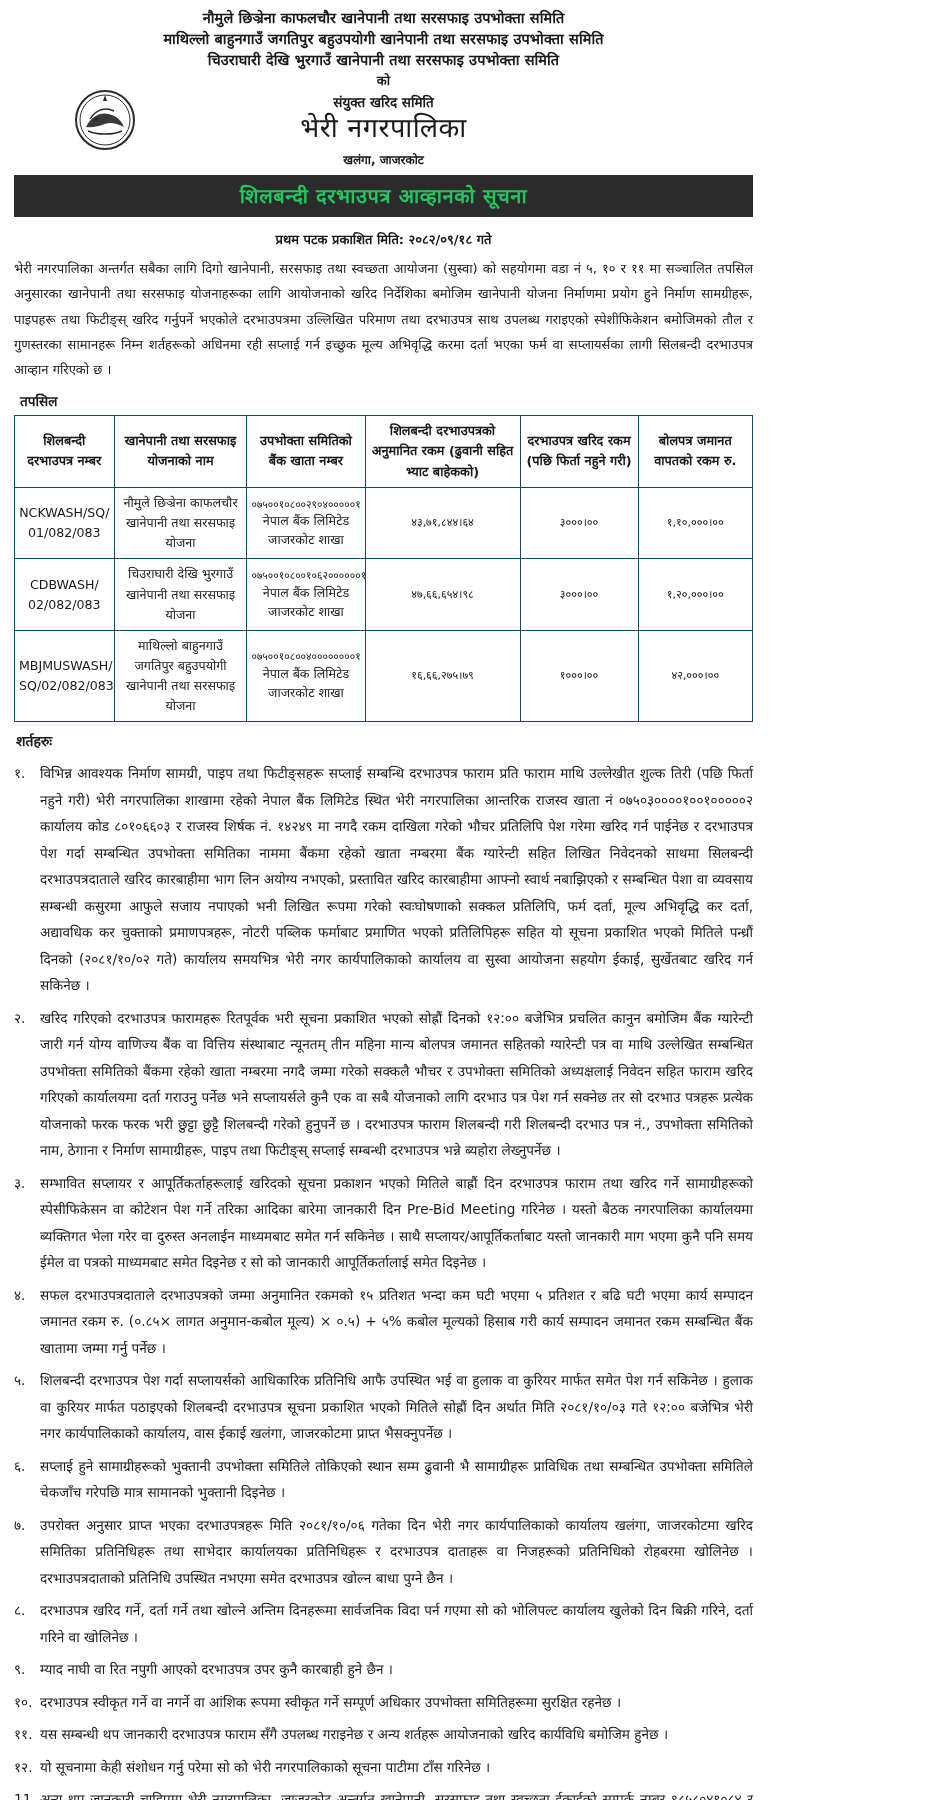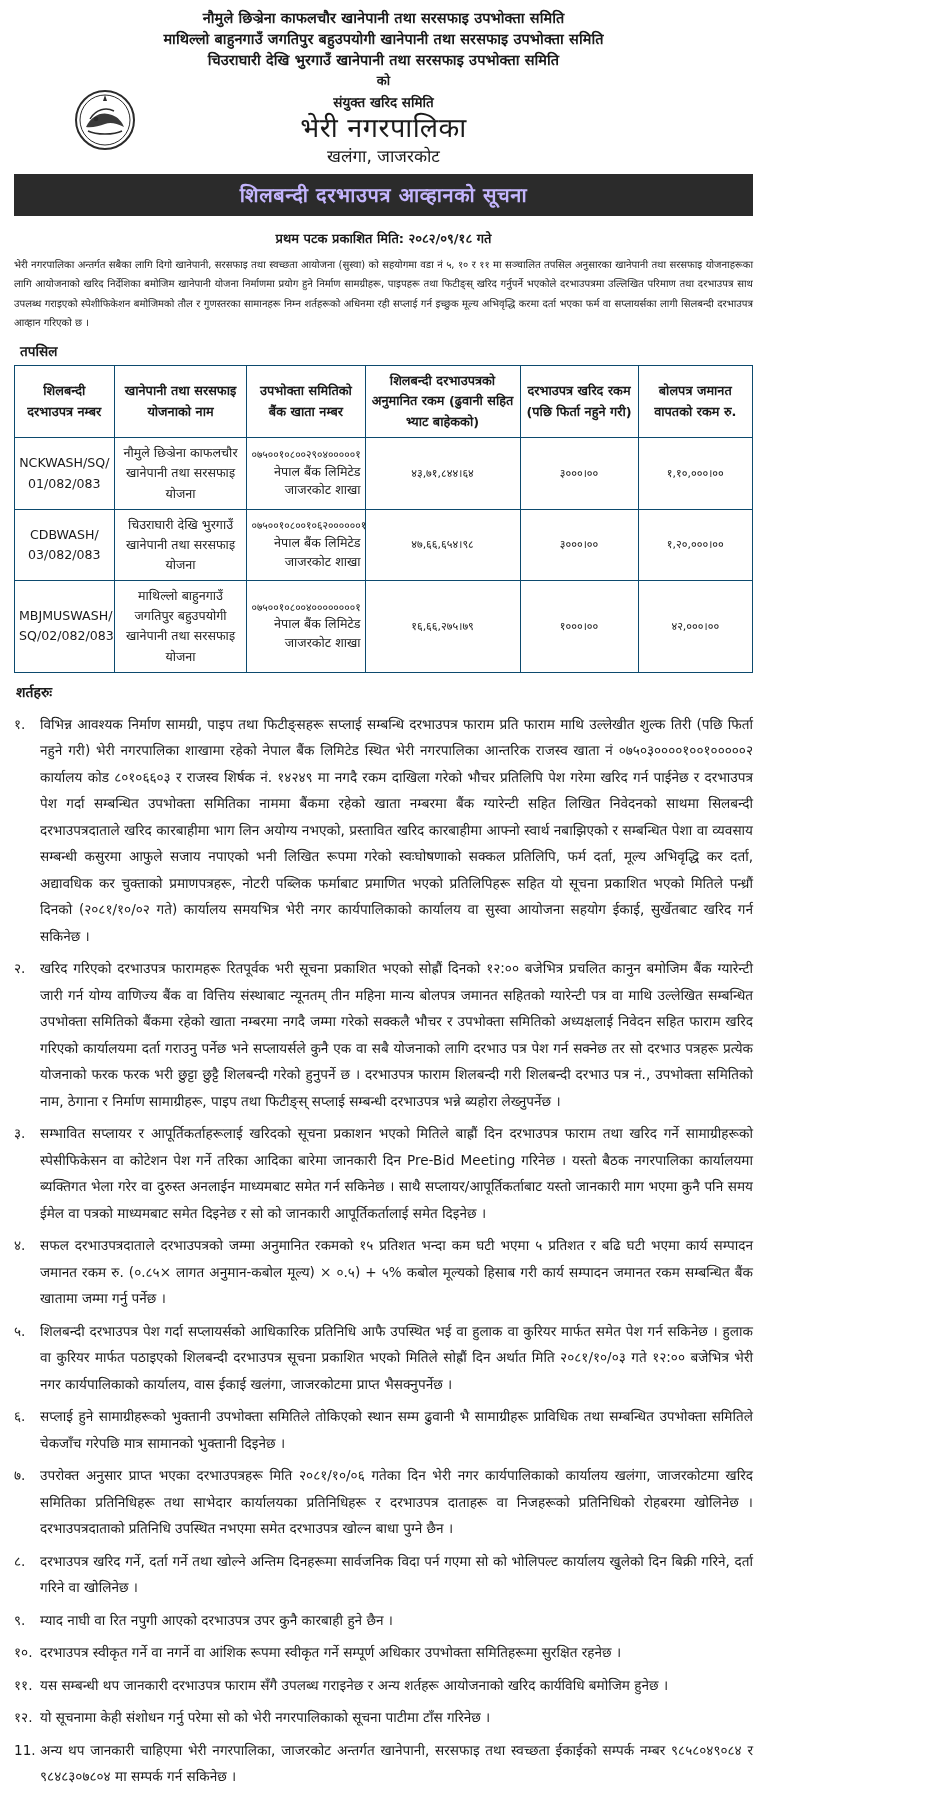--- a/index.html
+++ b/index.html
@@ -56,45 +56,45 @@
     font-weight: 600;
   }
   .org-name {
     font-size: 27px;
     font-weight: 400;
     letter-spacing: 0.5px;
     line-height: 1.15;
     margin-top: 1px;
   }
   .org-addr {
-    font-size: 17px;
-    font-weight: 400;
-    margin-top: 1px;
+    font-size: 12px;
+    font-weight: 700;
+    margin-top: 8px;
   }
 
   .title-bar {
     margin: 7px 0 13px 0;
     background: #2b2b2b;
-    color: #c4b5fd;
+    color: #22c55e;
     text-align: center;
     font-size: 20px;
     font-weight: 700;
     letter-spacing: 0.6px;
     padding: 7px 0 8px 0;
   }
   .pub-date {
     text-align: center;
     font-size: 13px;
     font-weight: 600;
     margin: 9px 0 8px 0;
   }
 
   
   .intro {
-    font-size: 10px;
+    font-size: 13px;
     line-height: 1.95;
     text-align: justify;
     text-justify: inter-word;
     margin: 0 0 8px 0;
   }
   .tapasil {
     font-size: 13.6px;
     font-weight: 600;
     margin: 2px 0 5px 6px;
   }
@@ -114,21 +114,20 @@
     vertical-align: middle;
     line-height: 1.6;
   }
   table.bid-table th {
     font-weight: 600;
     font-size: 12.8px;
     height: 60px;
   }
   table.bid-table td.bank {
     line-height: 1.5;
-    text-align: right;
   }
   table.bid-table td .acct {
     font-size: 10.5px;
     display: block;
   }
   td.r-num { font-size: 11px; }
 
   
   .cond-title {
     font-size: 14px;
@@ -231,21 +230,21 @@
         <td>नौमुले छिञ्रेना काफलचौर खानेपानी तथा सरसफाइ योजना</td>
         <td class="bank">
           <span class="acct">०७५००१०८००२९०४०००००१</span>
           <span>नेपाल बैंक लिमिटेड जाजरकोट शाखा</span>
         </td>
         <td class="r-num">४३,७१,८४४।६४</td>
         <td class="r-num">३०००।००</td>
         <td class="r-num">१,१०,०००।००</td>
       </tr>
       <tr>
-        <td>CDBWASH/ 03/082/083</td>
+        <td>CDBWASH/ 02/082/083</td>
         <td>चिउराघारी देखि भुरगाउँ खानेपानी तथा सरसफाइ योजना</td>
         <td class="bank">
           <span class="acct">०७५००१०८००१०६२००००००१</span>
           <span>नेपाल बैंक लिमिटेड जाजरकोट शाखा</span>
         </td>
         <td class="r-num">४७,६६,६५४।९८</td>
         <td class="r-num">३०००।००</td>
         <td class="r-num">१,२०,०००।००</td>
       </tr>
       <tr>

